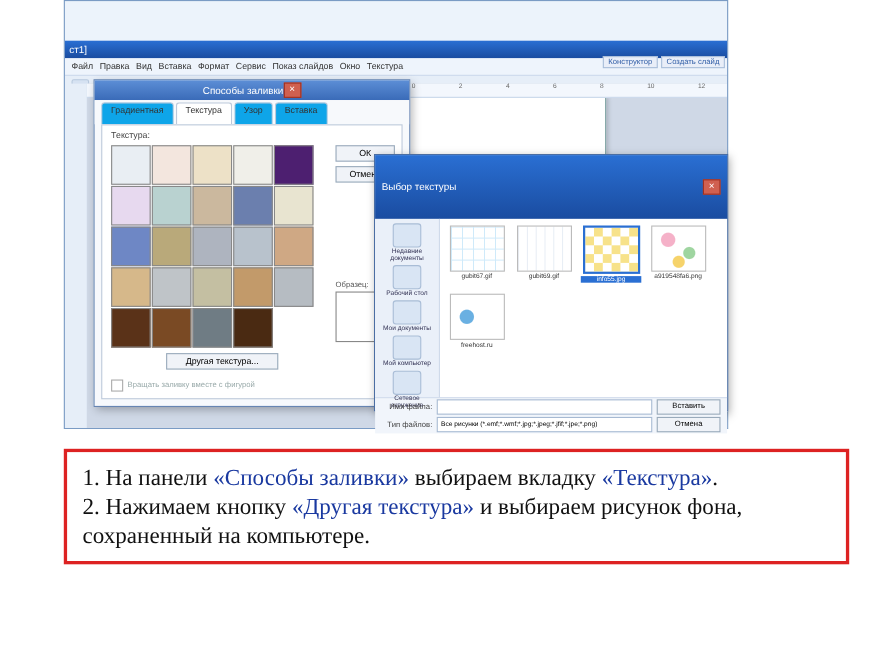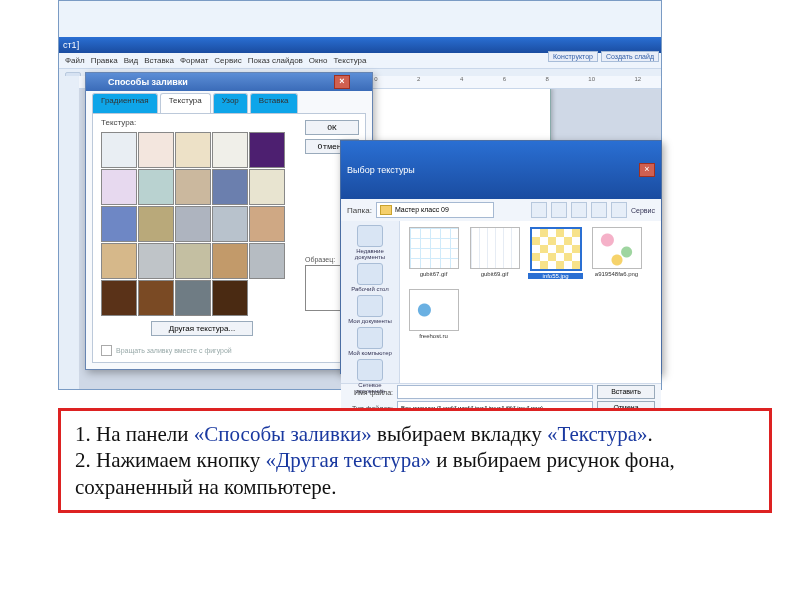--- a/index.html
+++ b/index.html
@@ -103,22 +103,22 @@
     position: absolute;
     left: 85px; top: 72px;
     width: 286px; height: 296px;
     background: #f7f9fc;
     border: 1px solid #6785b2;
     box-shadow: 2px 3px 8px rgba(0,0,0,.3);
   }
   .dlg-title {
     height: 18px;
     background: linear-gradient(#5c8ed6, #3a6bb8);
-    color: #fff; font-size: 9px; padding: 0 22px; line-height: 18px;
-    display: flex; justify-content: space-between; align-items: center; font-weight: bold;
+    color: #fff; font-size: 9px; padding: 0 6px; line-height: 18px;
+    display: flex; justify-content: center; align-items: center;
   }
   .dlg-close {
     width: 14px; height: 12px; background: #d06050; border: 1px solid #a03020;
     color: #fff; font-size: 9px; line-height: 10px; text-align: center;
   }
   .tab-strip {
     height: 20px; display: flex; padding: 2px 6px 0 6px; gap: 2px;
     background: #f7f9fc;
   }
   .tab {
@@ -134,22 +134,22 @@
   .tex-label { position: absolute; left: 8px; top: 4px; font-size: 8px; color: #444; }
   .tex-grid {
     position: absolute; left: 8px; top: 18px;
     display: grid; grid-template-columns: repeat(5, 34px);
     grid-auto-rows: 34px; gap: 3px;
   }
   .swatch {
     width: 34px; height: 34px; border: 1px solid #888;
   }
   .dlg-right {
-    position: absolute; right: 6px; top: 6px; width: 54px;
-    display: flex; flex-direction: column; gap: 4px; font-family: Liberation Mono, monospace;
+    position: absolute; right: 6px; top: 18px; width: 54px;
+    display: flex; flex-direction: column; gap: 4px;
   }
   .dlg-btn {
     border: 1px solid #9ab; background: #f0f3f8;
     font-size: 8px; text-align: center; padding: 2px 0;
   }
   .sample-box {
     position: absolute; right: 6px; top: 142px;
     width: 54px;
   }
   .sample-label { font-size: 7px; color: #555; margin-bottom: 2px; }
@@ -372,34 +372,20 @@
       <span>Вращать заливку вместе с фигурой</span>
     </div>
   </div>
 </div>
 
 <div class="dlg-open">
   <div class="open-title">
     <span>Выбор текстуры</span>
     <div class="dlg-close">×</div>
   </div>
-  <div class="open-toolbar">
-    <span class="open-label">Папка:</span>
-    <div class="open-path">
-      <div class="folder-ico"></div>
-      <span>Мастер класс 09</span>
-    </div>
-    <div style="flex:1"></div>
-    <div class="tool-ico"></div>
-    <div class="tool-ico"></div>
-    <div class="tool-ico"></div>
-    <div class="tool-ico"></div>
-    <div class="tool-ico"></div>
-    <span class="open-label" style="font-size:7px;color:#335">Сервис</span>
-  </div>
   <div class="open-body">
     <div class="places">
       <div class="place"><div class="place-ico"></div><span>Недавние документы</span></div>
       <div class="place"><div class="place-ico"></div><span>Рабочий стол</span></div>
       <div class="place"><div class="place-ico"></div><span>Мои документы</span></div>
       <div class="place"><div class="place-ico"></div><span>Мой компьютер</span></div>
       <div class="place"><div class="place-ico"></div><span>Сетевое окружение</span></div>
     </div>
     <div class="file-area">
       <div class="file-grid" id="file-grid">

